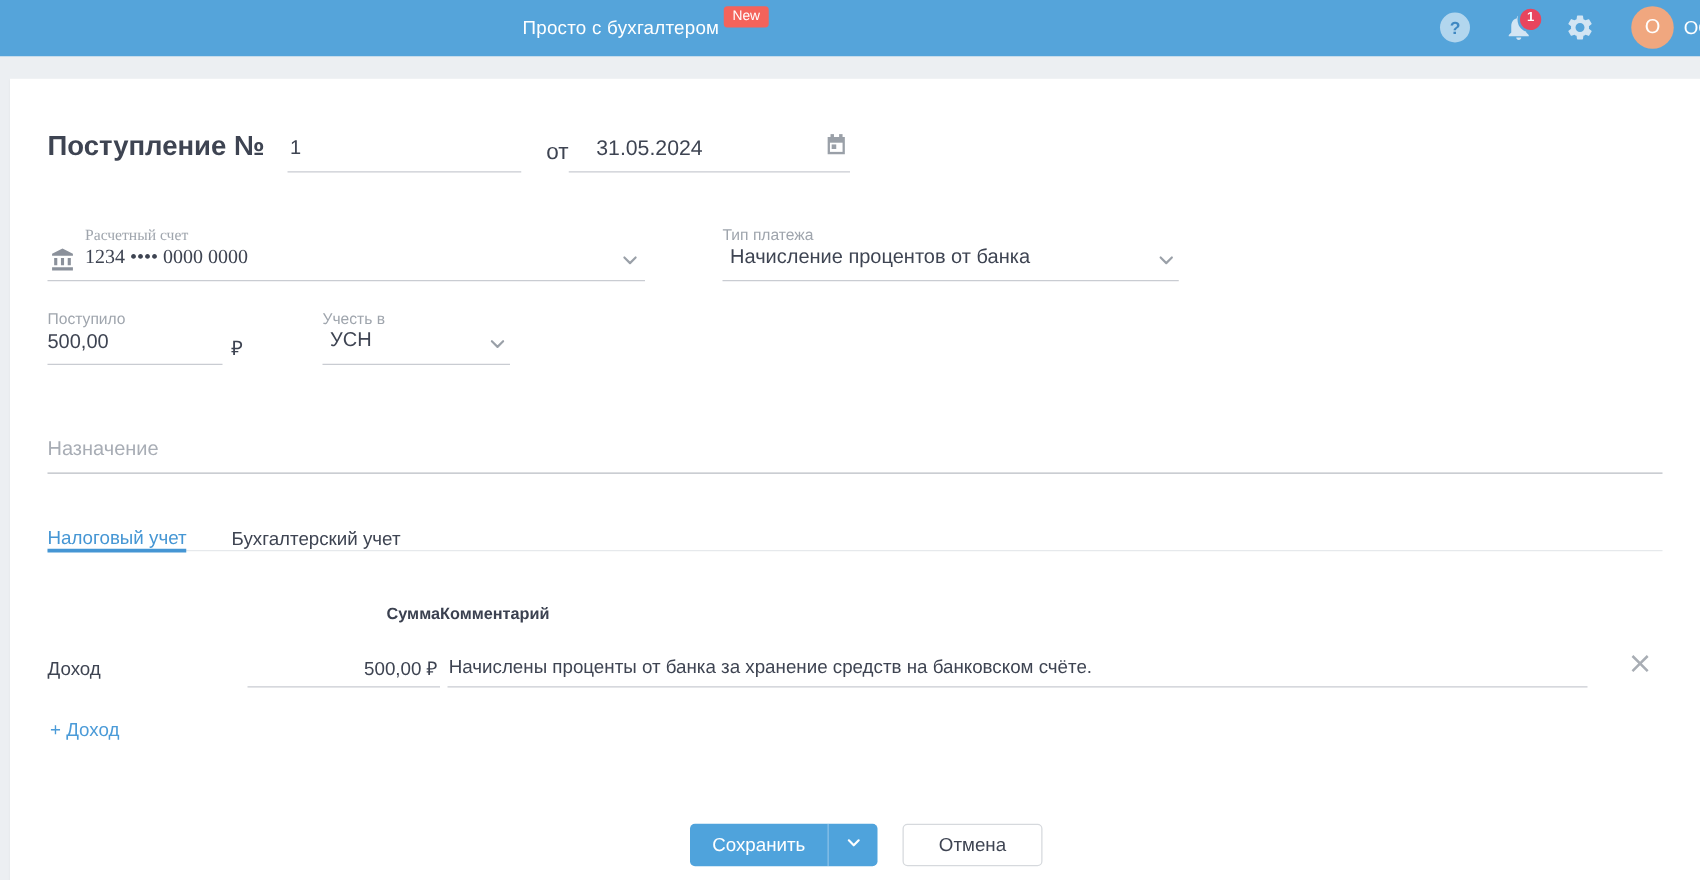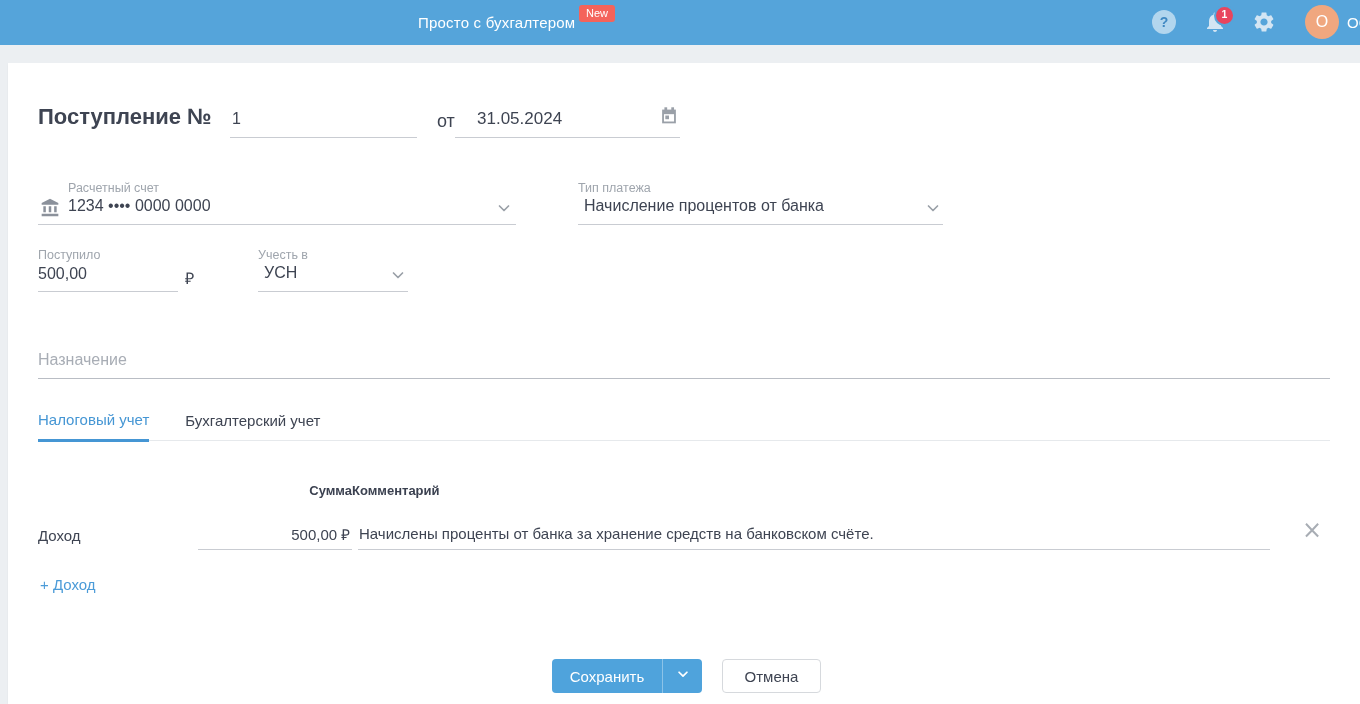--- a/index.html
+++ b/index.html
@@ -75,21 +75,21 @@
 
   .lbl { font-size:12.5px; color:#9fa5ad; }
 
   .sel { position:absolute; cursor:pointer; }
   .sel .lbl { position:absolute; top:0; left:0; }
   .sel .val { position:absolute; top:19px; left:6px; font-size:16px; color:#3e4452; white-space:nowrap; }
   .sel .uline { position:absolute; left:0; right:0; bottom:0; border-bottom:1px solid #c9ccd2; }
   .chev { position:absolute; width:16px; height:16px; }
   .chev svg { width:16px; height:16px; stroke:#9aa0a8; fill:none; stroke-width:1.7; stroke-linecap:round; stroke-linejoin:round; }
 
-  .field-account { left:30px; top:115px; width:478px; height:47px; }
+  .field-account { left:30px; top:115px; width:478px; height:47px;font-family:Liberation Serif, serif; }
   .field-account .lbl { left:30px; top:3px; }
   .field-account .val { left:30px; }
   .bank-icon { position:absolute; left:2px; top:20px; width:20px; height:20px; }
   .bank-icon svg { width:20px; height:20px; fill:#8b919b; }
   .field-account .chev { right:4px; top:22px; }
 
   .field-ptype { left:570px; top:115px; width:365px; height:47px; }
   .field-ptype .lbl { top:3px; }
   .field-ptype .chev { right:2px; top:22px; }
 
@@ -110,21 +110,21 @@
     position:absolute; left:30px; top:286px; width:1292px; height:30px;
     border:0; border-bottom:1px solid #b9bdc4; background:transparent; outline:none;
     font-family:inherit; font-size:16px; color:#3e4452; padding:0 0 8px 0;
   }
   .purpose-input::placeholder { color:#a8adb5; opacity:1; }
 
   .tabs {
     position:absolute; left:30px; top:347px; width:1292px; height:31px;
     display:flex; align-items:flex-end; gap:36px; border-bottom:1px solid #e6e9ec;
   }
-  .tab { font-size:15px; padding-bottom:11px; cursor:pointer; color:#3e4452; }
+  .tab { font-size:15px; padding-bottom:0; cursor:pointer; color:#3e4452; }
   .tab.active { color:#4596d4; border-bottom:3px solid #4596d4; margin-bottom:-2px; }
 
   .col-head { position:absolute; top:420px; font-size:13px; font-weight:bold; color:#3b4150; }
   .col-head.amount { left:190px; width:154px; text-align:right; }
   .col-head.comment { left:344px; }
 
   .row-type { position:absolute; left:30px; top:464px; font-size:15px; color:#3e4452; }
   .row-amount {
     position:absolute; left:190px; top:461px; width:154px; height:26px;
     border:0; border-bottom:1px solid #c9ccd2; background:transparent; outline:none;
@@ -148,21 +148,21 @@
   }
   .save-btn .save-label {
     flex:1; color:#fff; font-size:15px; display:flex; align-items:center; justify-content:center;
   }
   .save-btn .save-caret {
     width:40px; border-left:1px solid rgba(255,255,255,.35);
     display:flex; align-items:center; justify-content:center;
   }
   .save-btn .save-caret svg { width:14px; height:14px; stroke:#fff; fill:none; stroke-width:2; stroke-linecap:round; stroke-linejoin:round; }
   .cancel-btn {
-    position:absolute; left:714px; top:596px; width:99px; height:34px;
+    position:absolute; left:714px; top:596px; width:112px; height:34px;
     background:#fff; border:1px solid #d6d9dd; border-radius:4px;
     color:#3e4452; font-size:15px; display:flex; align-items:center; justify-content:center; cursor:pointer;
   }
 </style>
 </head>
 <body>
 
 <div class="screen">
 
   <header class="top-bar">

